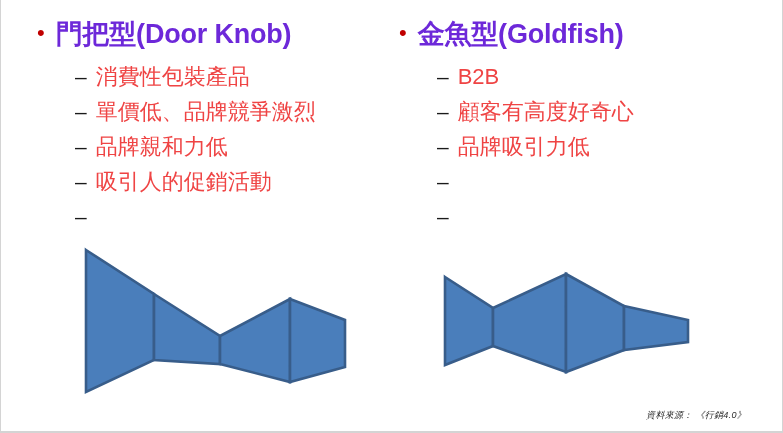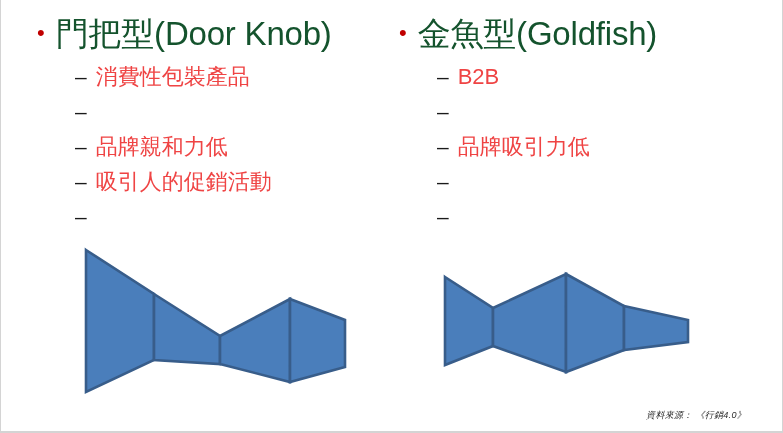--- a/index.html
+++ b/index.html
@@ -40,23 +40,23 @@
     height: 42px;
   }
   .head-bullet {
     color: #c00000;
     font-size: 22px;
     line-height: 34px;
     flex: 0 0 auto;
     user-select: none;
   }
   .head-text {
-    color: #14532d;
-    font-weight: normal;
-    font-size: 33px;
+    color: #6d28d9;
+    font-weight: bold;
+    font-size: 27px;
     line-height: 36px;
     white-space: nowrap;
     letter-spacing: -0.2px;
   }
 
   
   .sub-list {
     margin: 2px 0 0 0;
     padding: 0;
     list-style: none;
@@ -111,20 +111,21 @@
       <span class="head-bullet">•</span>
       <span class="head-text">門把型(Door Knob)</span>
     </div>
     <ul class="sub-list">
       <li class="sub-item">
         <span class="sub-dash">–</span>
         <span class="sub-text">消費性包裝產品</span>
       </li>
       <li class="sub-item">
         <span class="sub-dash">–</span>
+        <span class="sub-text">單價低、品牌競爭激烈</span>
       </li>
       <li class="sub-item">
         <span class="sub-dash">–</span>
         <span class="sub-text">品牌親和力低</span>
       </li>
       <li class="sub-item">
         <span class="sub-dash">–</span>
         <span class="sub-text">吸引人的促銷活動</span>
       </li>
       <li class="sub-item">
@@ -138,20 +139,21 @@
       <span class="head-bullet">•</span>
       <span class="head-text">金魚型(Goldfish)</span>
     </div>
     <ul class="sub-list">
       <li class="sub-item">
         <span class="sub-dash">–</span>
         <span class="sub-text">B2B</span>
       </li>
       <li class="sub-item">
         <span class="sub-dash">–</span>
+        <span class="sub-text">顧客有高度好奇心</span>
       </li>
       <li class="sub-item">
         <span class="sub-dash">–</span>
         <span class="sub-text">品牌吸引力低</span>
       </li>
       <li class="sub-item">
         <span class="sub-dash">–</span>
       </li>
       <li class="sub-item">
         <span class="sub-dash">–</span>

